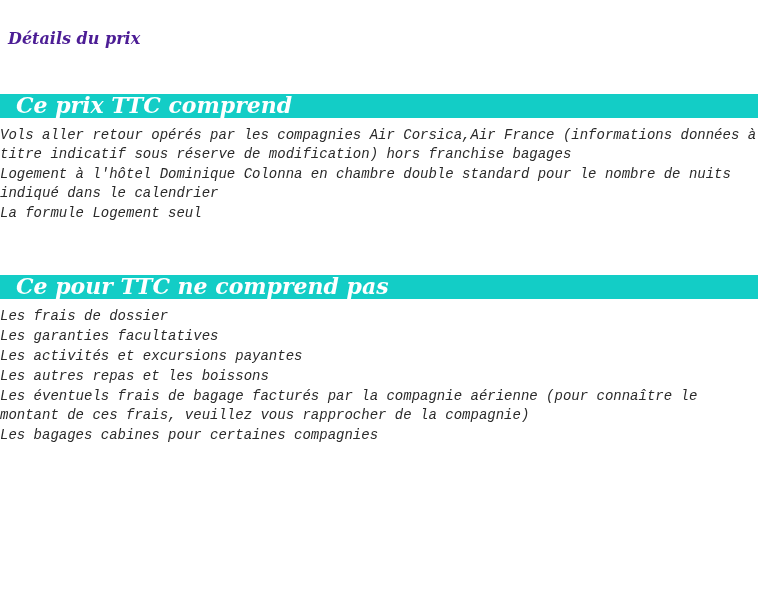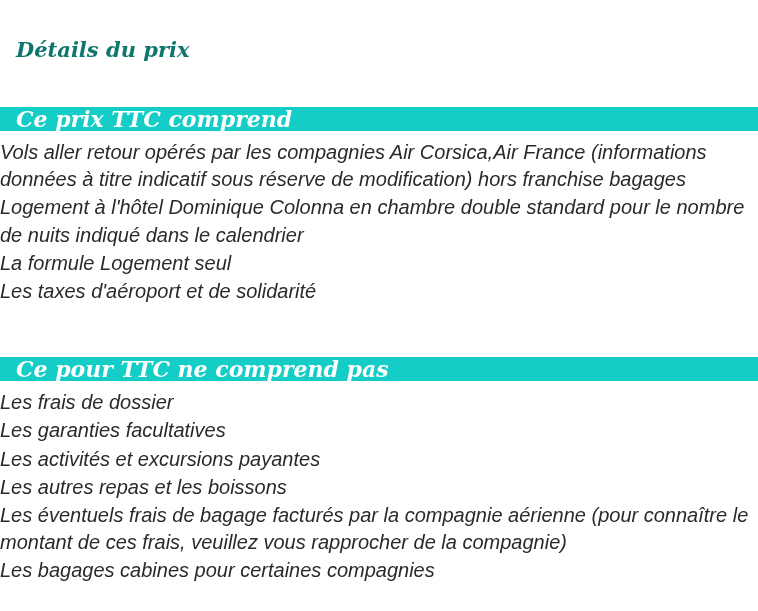--- a/index.html
+++ b/index.html
@@ -16,24 +16,24 @@
   .page {
     position: relative;
     width: 758px;
     height: 611px;
     box-sizing: border-box;
   }
   .page-title {
     font-family: "DejaVu Serif", serif;
     font-style: italic;
     font-weight: bold;
-    font-size: 21px;
-    color: #0f766e;
+    font-size: 16px;
+    color: #4c1d95;
     letter-spacing: 0px;
-    margin: 16px;
+    margin: 8px;
     padding: 22px 0 0 0;
     line-height: 1.1;
   }
   .section {
     margin-top: 0;
   }
   .section-included {
     margin-top: 46px;
   }
   .section-excluded {
@@ -50,44 +50,43 @@
     padding: 8px 0 9px 16px;
     box-sizing: border-box;
     height: 24px;
     display: flex;
     align-items: center;
   }
   .section-body {
     padding-top: 8px;
   }
   .bullet-line {
-    font-family: Liberation Sans, sans-serif;
+    font-family: Liberation Mono, monospace;
     font-style: italic;
-    font-size: 20px;
+    font-size: 14px;
     color: #2a2a2a;
     line-height: 1.36;
     padding: 0;
     margin: 0 0 1px 0;
     max-width: 758px;
   }
 </style>
 </head>
 <body>
 
 <div class="page">
 
   <h1 class="page-title">Détails du prix</h1>
 
   <div class="section section-included">
     <div class="section-header">Ce prix TTC comprend</div>
     <div class="section-body">
       <p class="bullet-line">Vols aller retour opérés par les compagnies Air Corsica,Air France (informations données à titre indicatif sous réserve de modification) hors franchise bagages</p>
       <p class="bullet-line">Logement à l'hôtel Dominique Colonna en chambre double standard pour le nombre de nuits indiqué dans le calendrier</p>
       <p class="bullet-line">La formule Logement seul</p>
-      <p class="bullet-line">Les taxes d'aéroport et de solidarité</p>
     </div>
   </div>
 
   <div class="section section-excluded">
     <div class="section-header">Ce pour TTC ne comprend pas</div>
     <div class="section-body">
       <p class="bullet-line">Les frais de dossier</p>
       <p class="bullet-line">Les garanties facultatives</p>
       <p class="bullet-line">Les activités et excursions payantes</p>
       <p class="bullet-line">Les autres repas et les boissons</p>

